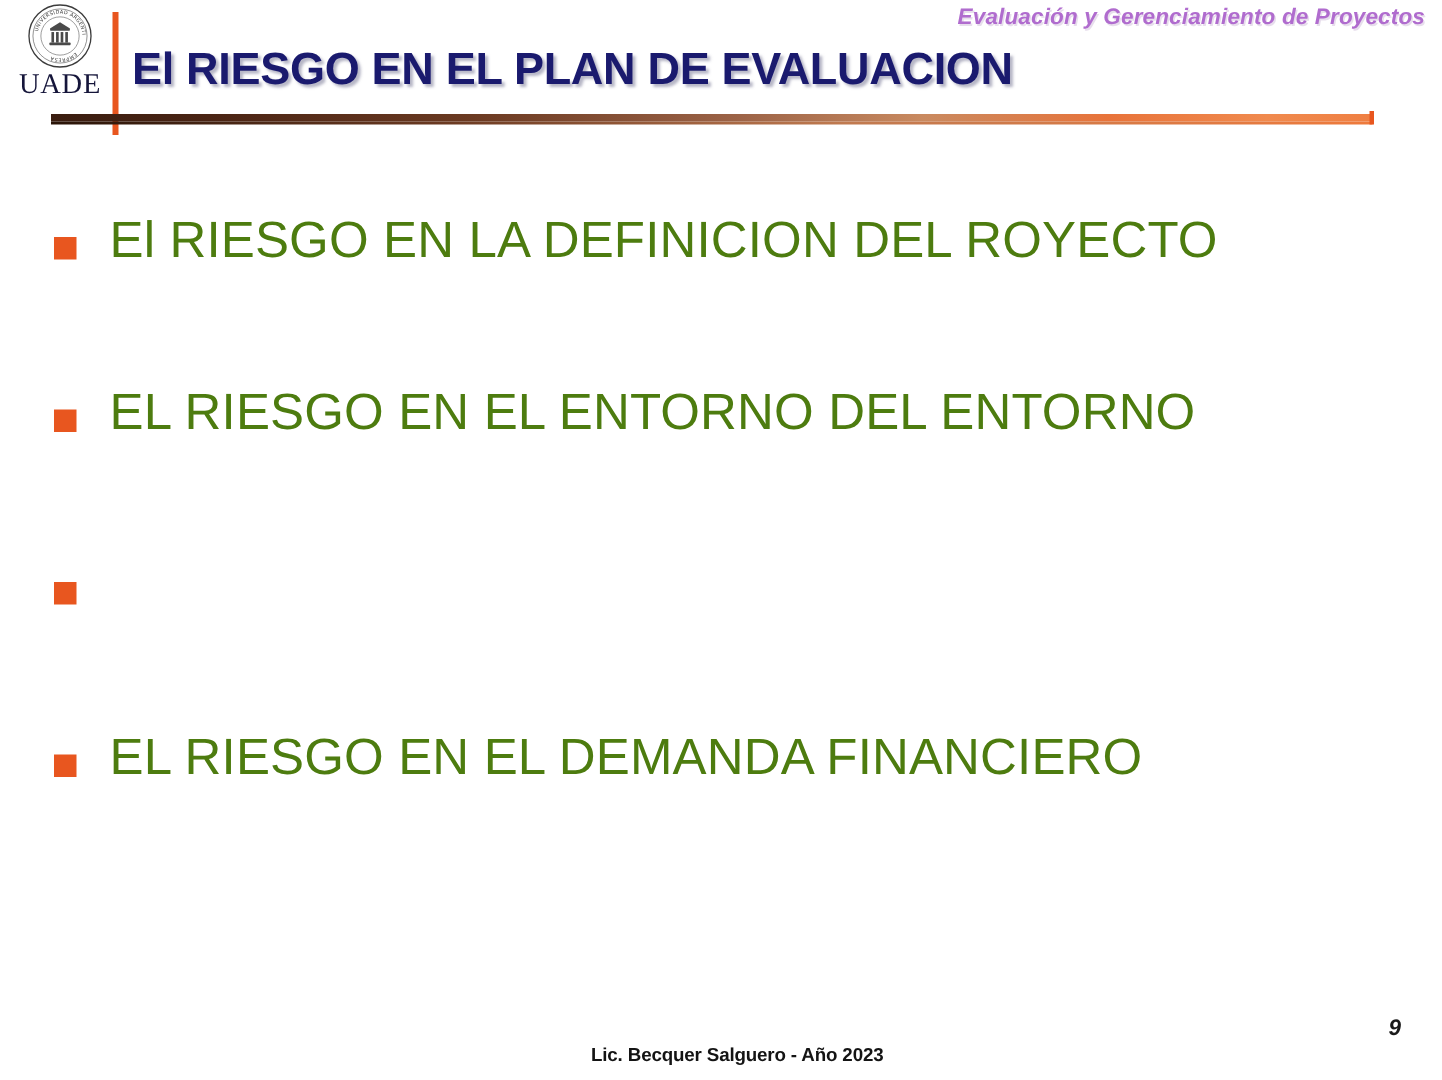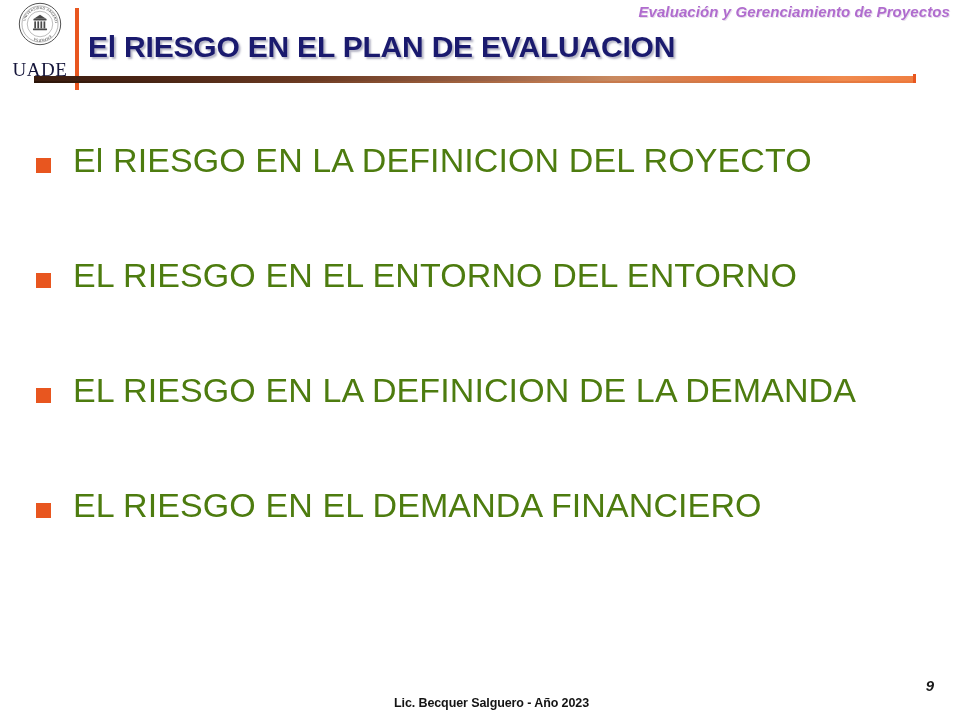--- a/index.html
+++ b/index.html
@@ -38,21 +38,21 @@
     margin: 0 auto;
     display: block;
   }
 
   #uade-wordmark {
     font-family: "Liberation Serif", serif;
     font-size: 19px;
     letter-spacing: 0.5px;
     color: #15153a;
     line-height: 20px;
-    margin-top: 14px;
+    margin-top: 1px;
     font-weight: 400;
   }
 
   #vertical-rule {
     position: absolute;
     left: 75px;
     top: 8px;
     width: 4px;
     height: 82px;
     background: #e8561f;
@@ -220,21 +220,20 @@
     <div class="bullet-text">El RIESGO EN LA DEFINICION DEL ROYECTO</div>
   </div>
 
   <div class="bullet-row">
     <div class="bullet-marker"></div>
     <div class="bullet-text">EL RIESGO EN EL ENTORNO DEL ENTORNO</div>
   </div>
 
   <div class="bullet-row">
     <div class="bullet-marker"></div>
-    <div class="bullet-text">EL RIESGO EN LA DEFINICION DE LA DEMANDA</div>
   </div>
 
   <div class="bullet-row">
     <div class="bullet-marker"></div>
     <div class="bullet-text">EL RIESGO EN EL DEMANDA FINANCIERO</div>
   </div>
 
 </div>
 
 <div id="footer-credit">Lic. Becquer Salguero - Año 2023</div>

